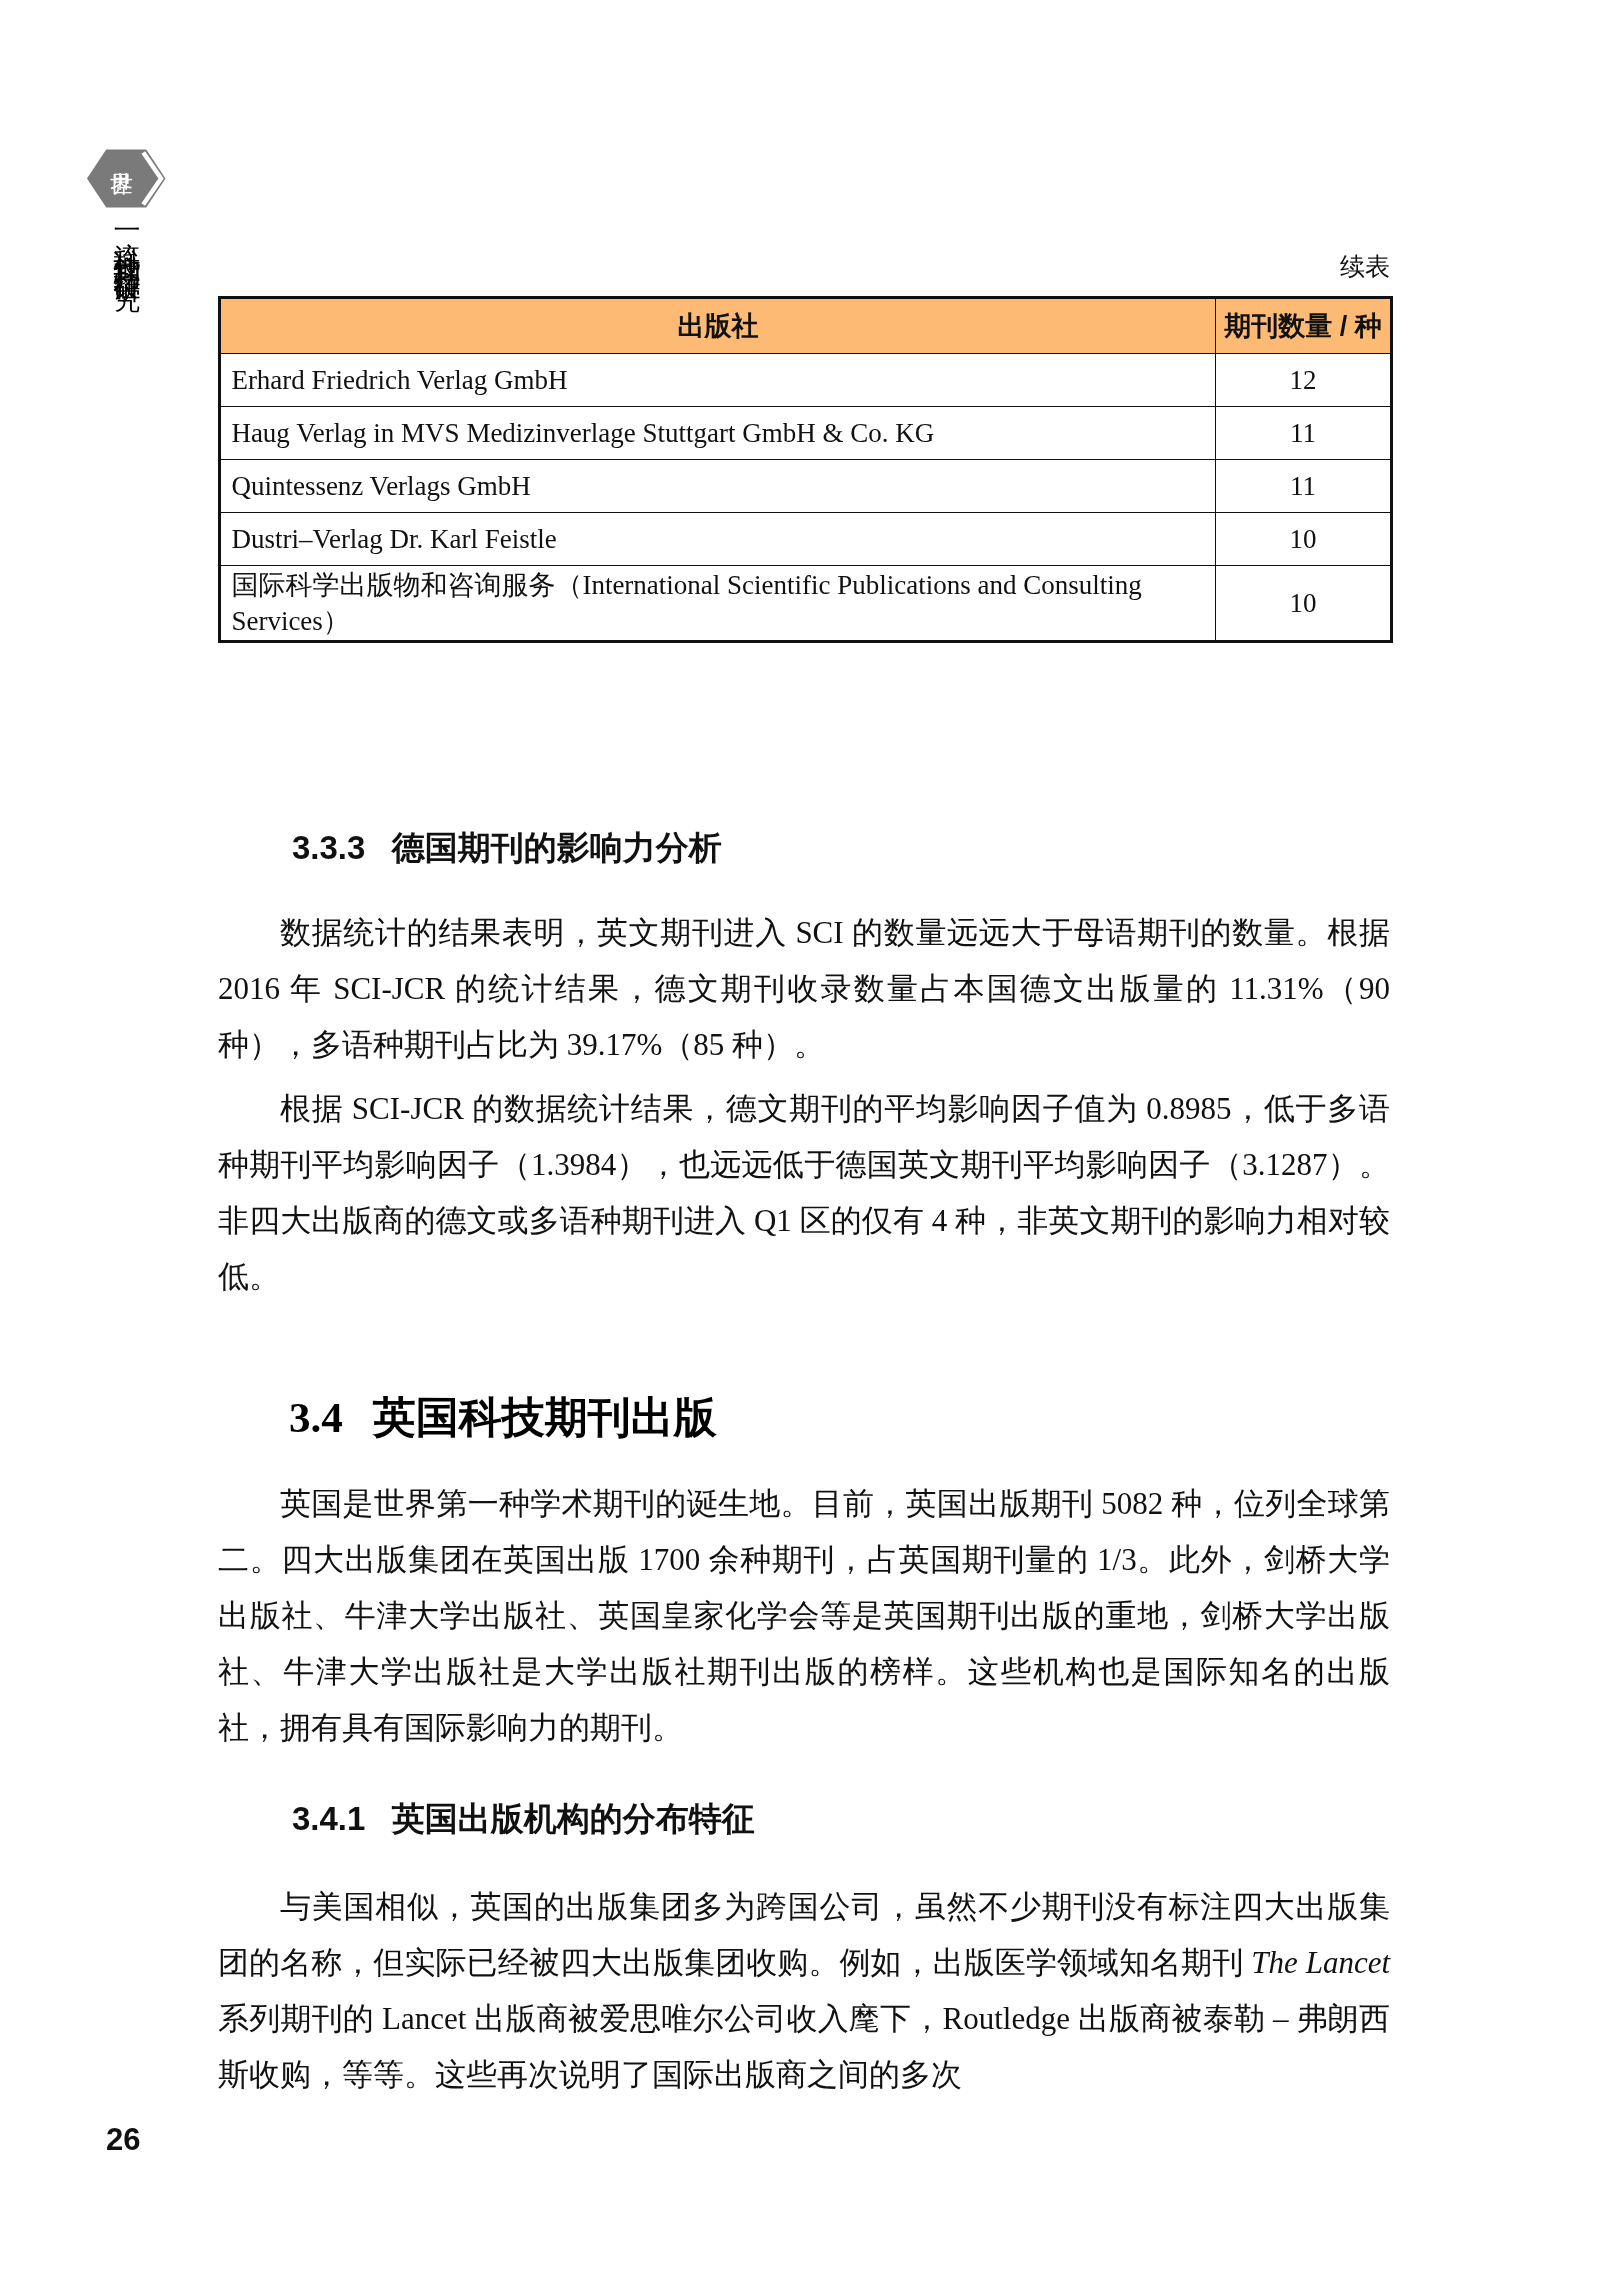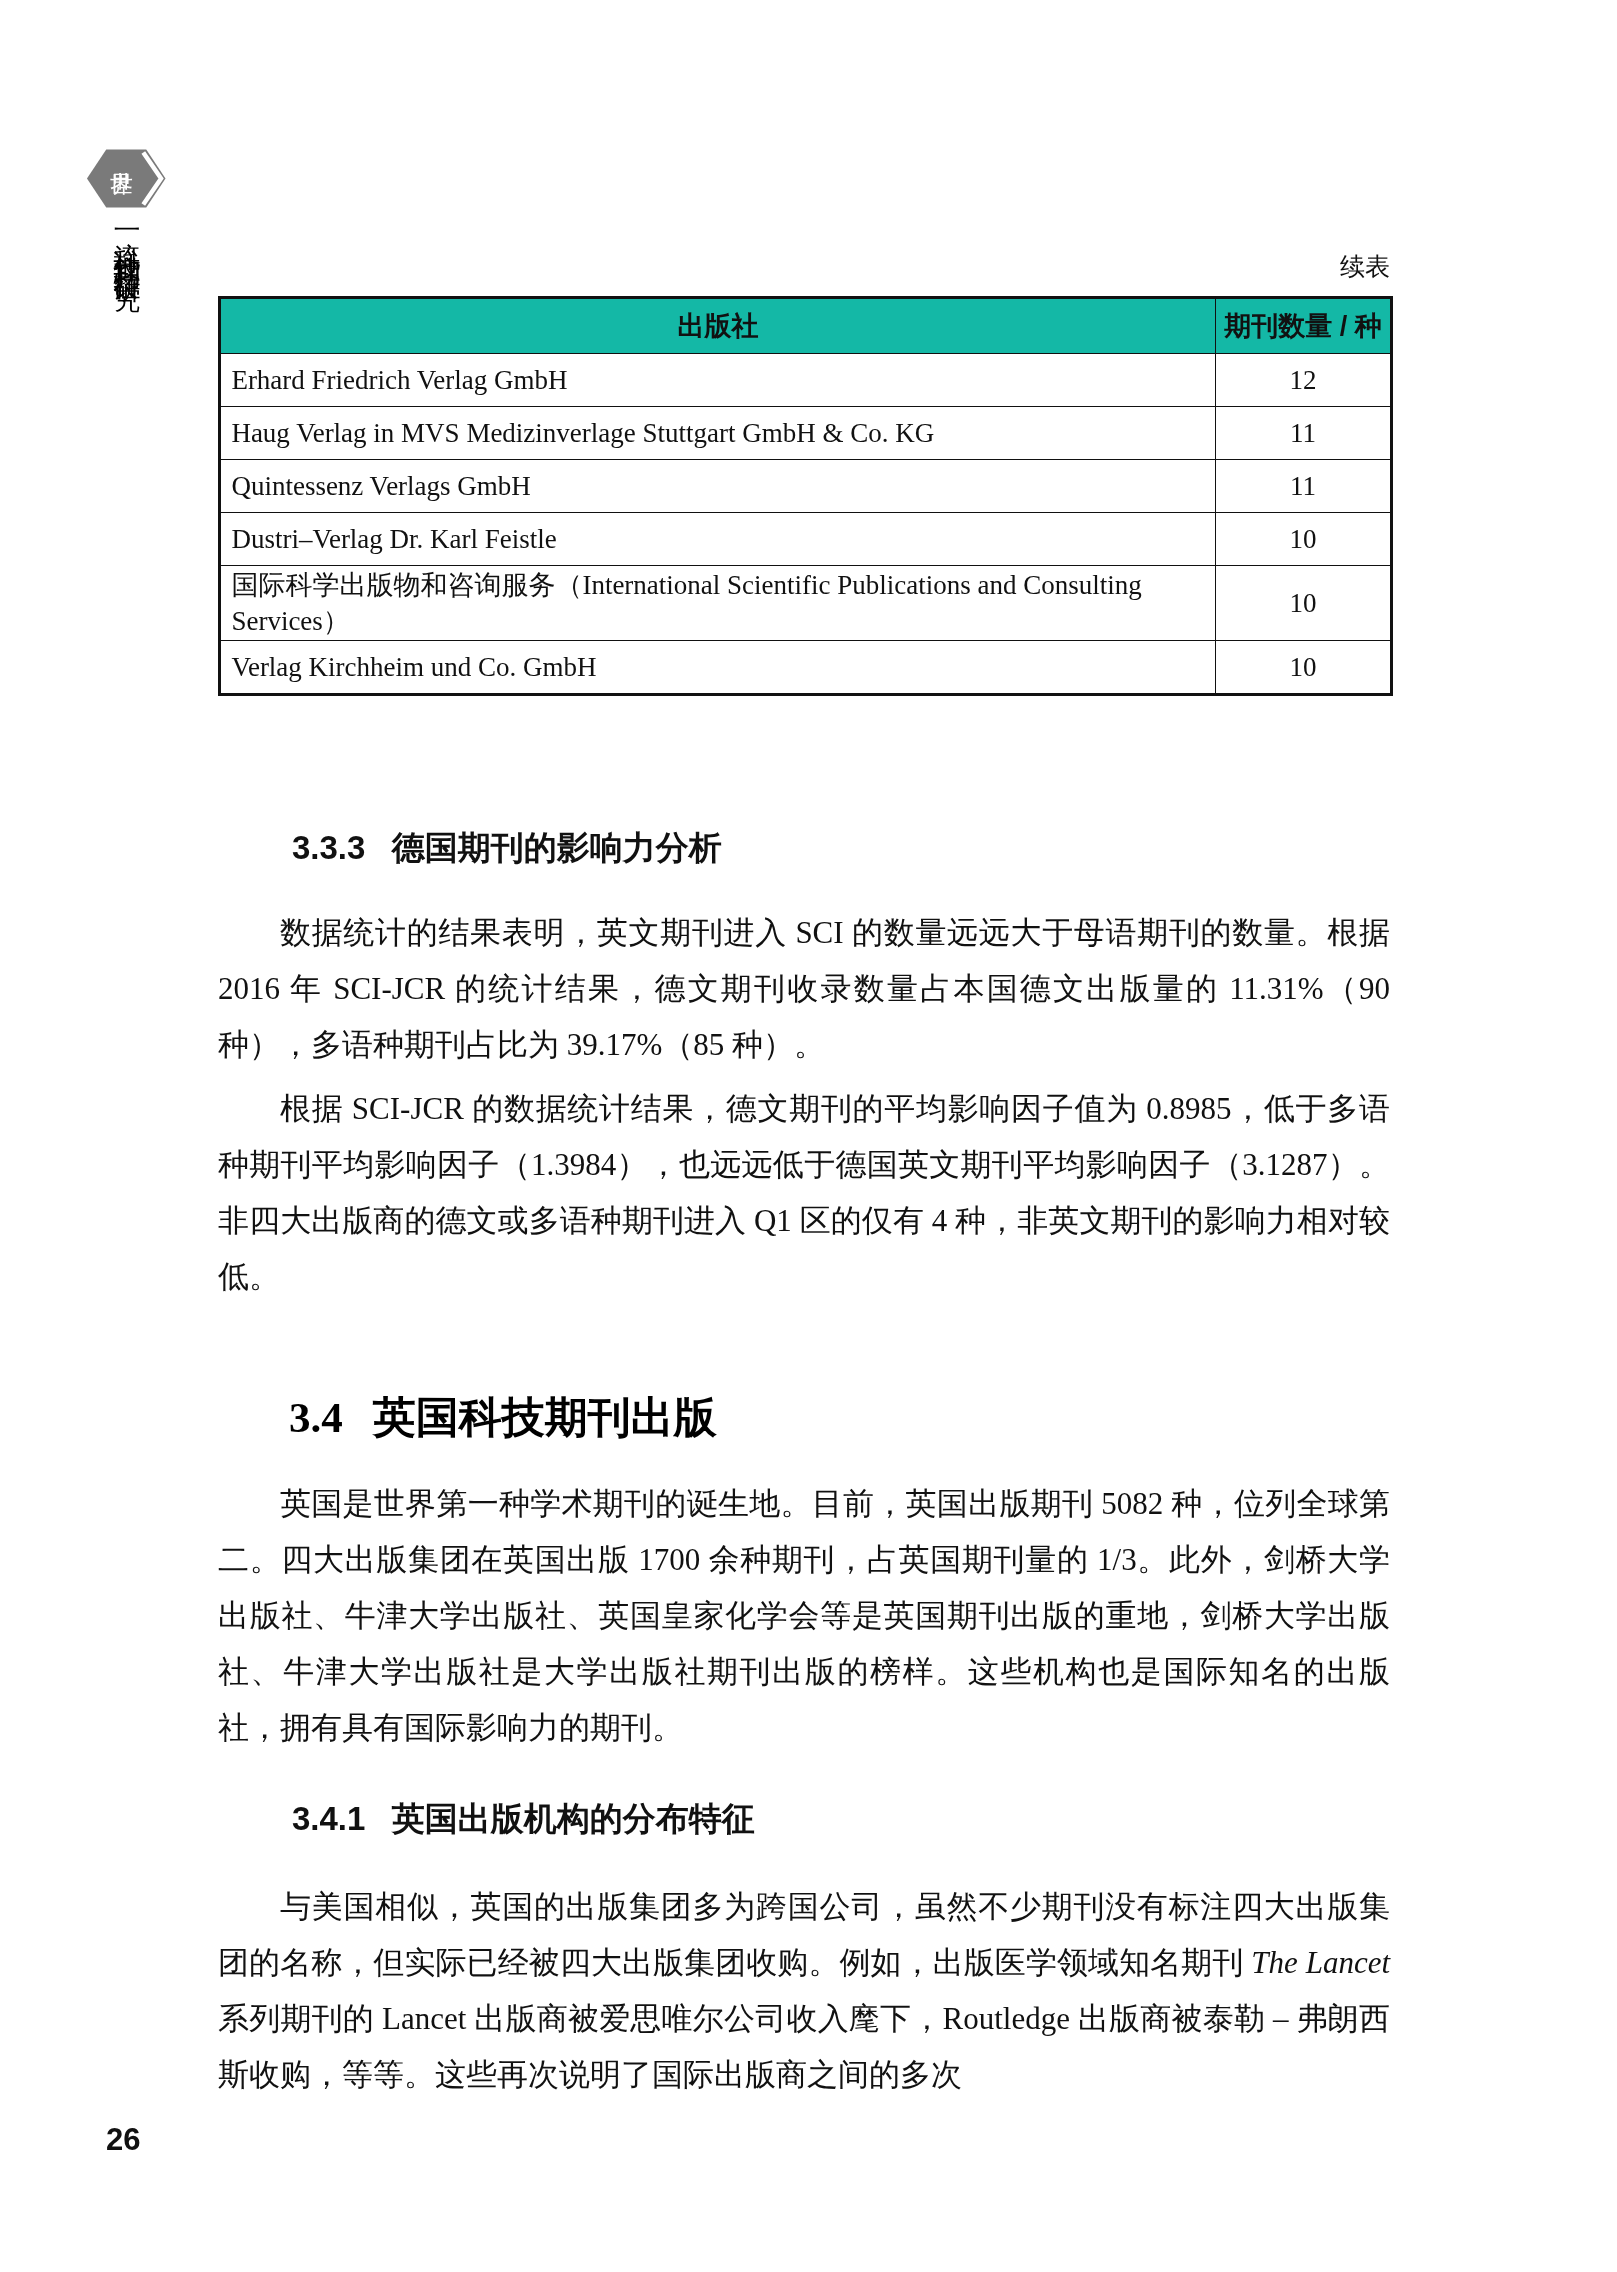--- a/index.html
+++ b/index.html
@@ -76,21 +76,21 @@
     border-collapse: collapse;
     table-layout: fixed;
   }
   table.pub-table th, table.pub-table td {
     border: 1.5px solid #111111;
   }
   table.pub-table {
     border: 3px solid #111111;
   }
   th.col-publisher, th.col-count {
-    background: #14b8a6;
+    background: #fdba74;
     font-family: "Liberation Sans", sans-serif;
     font-weight: bold;
     font-size: 27px;
     height: 52px;
     text-align: center;
     border-bottom-width: 2.2px;
   }
   td.cell-publisher {
     font-size: 27px;
     height: 50px;
@@ -201,24 +201,20 @@
           <td class="cell-count">11</td>
         </tr>
         <tr>
           <td class="cell-publisher">Dustri–Verlag Dr. Karl Feistle</td>
           <td class="cell-count">10</td>
         </tr>
         <tr>
           <td class="cell-publisher">国际科学出版物和咨询服务（International Scientific Publications and Consulting Services）</td>
           <td class="cell-count">10</td>
         </tr>
-        <tr>
-          <td class="cell-publisher">Verlag Kirchheim und Co. GmbH</td>
-          <td class="cell-count">10</td>
-        </tr>
       </tbody>
     </table>
 
     <div class="subheading h-333">
       <span class="sec-num">3.3.3</span><span>德国期刊的影响力分析</span>
     </div>
 
     <p class="para p1">数据统计的结果表明，英文期刊进入 SCI 的数量远远大于母语期刊的数量。根据 2016 年 SCI-JCR 的统计结果，德文期刊收录数量占本国德文出版量的 11.31%（90 种），多语种期刊占比为 39.17%（85 种）。</p>
     <p class="para p2">根据 SCI-JCR 的数据统计结果，德文期刊的平均影响因子值为 0.8985，低于多语种期刊平均影响因子（1.3984），也远远低于德国英文期刊平均影响因子（3.1287）。非四大出版商的德文或多语种期刊进入 Q1 区的仅有 4 种，非英文期刊的影响力相对较低。</p>
 

